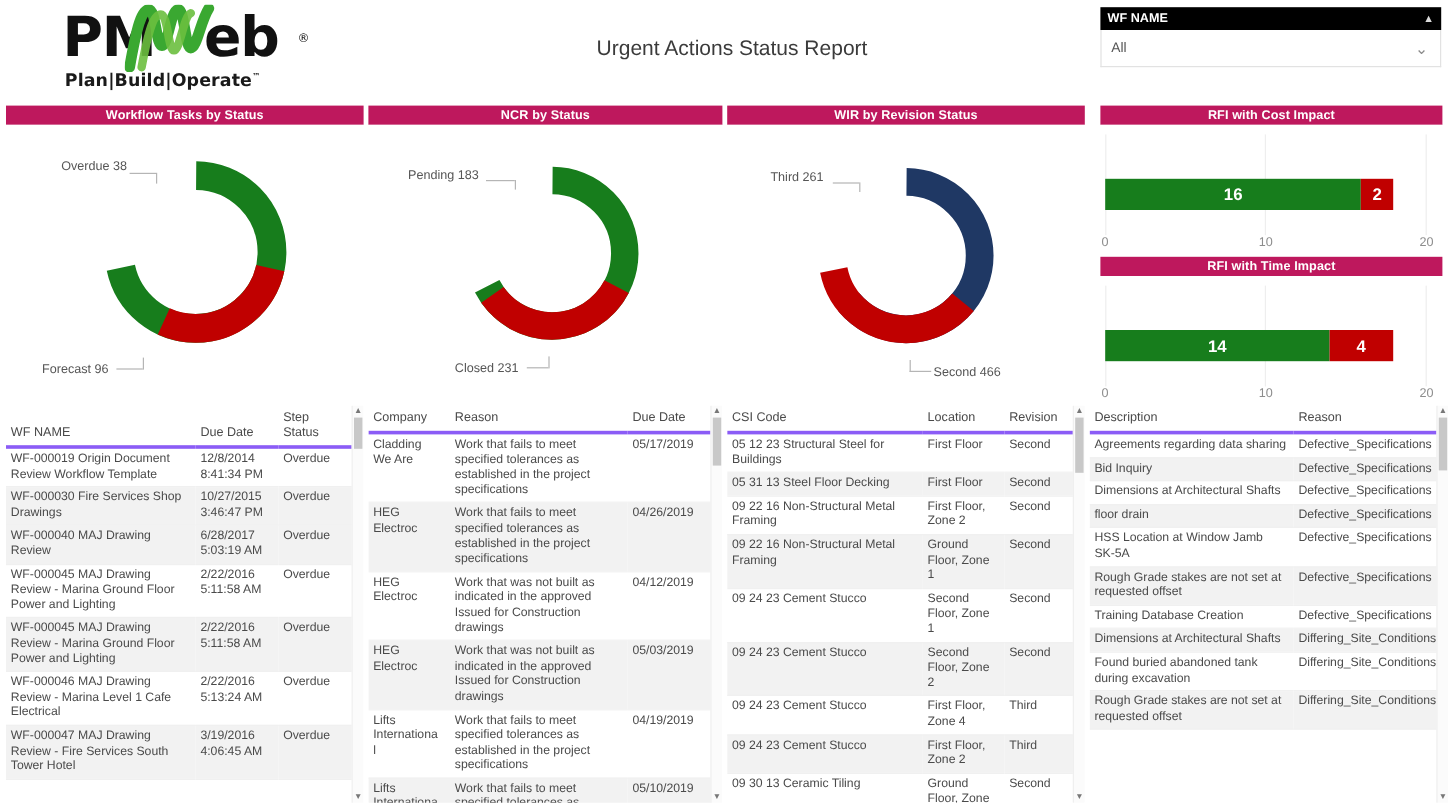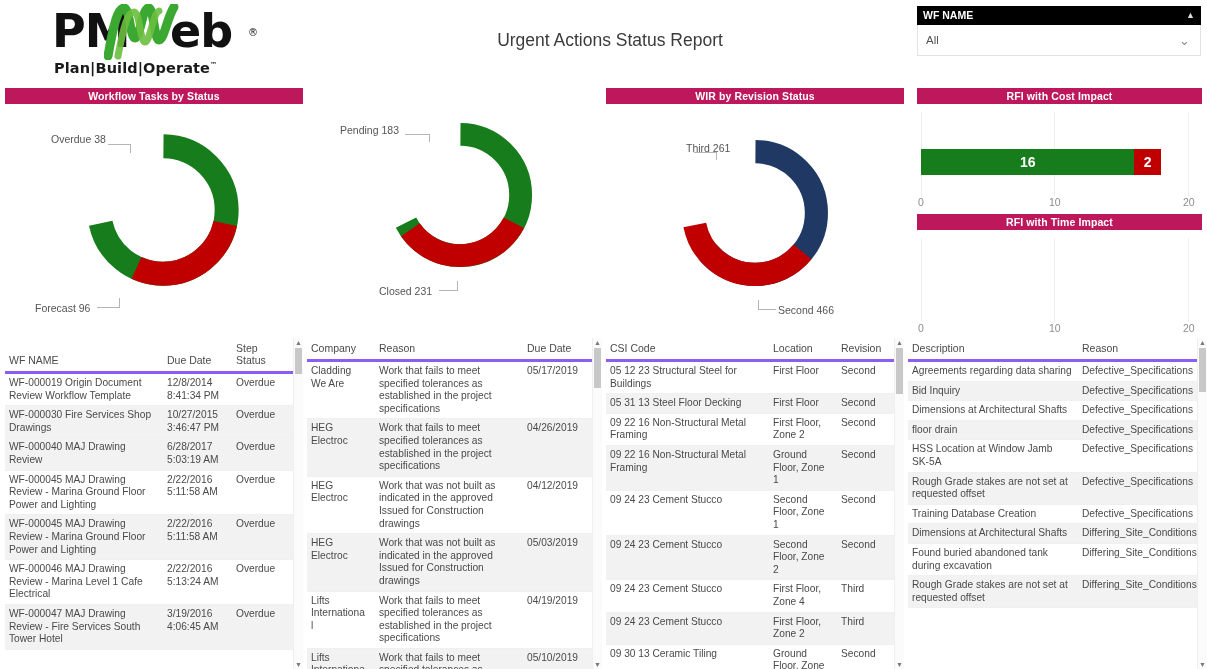--- a/index.html
+++ b/index.html
@@ -155,20 +155,21 @@
     <div class="donut-label" style="left:46px; top:29px;">Overdue 38</div>
     <div class="leader" style="left:103px; top:40px; width:22px;"></div>
     <div class="leader-v" style="left:125px; top:40px; height:9px;"></div>
     <div class="donut-label" style="left:30px; top:198px;">Forecast 96</div>
     <div class="leader" style="left:92px; top:203px; width:22px;"></div>
     <div class="leader-v" style="left:114px; top:194px; height:10px;"></div>
   </div>
 </div>
 
 <div class="panel" style="left:307px; top:88px; width:295px;">
+  <div class="panel-title">NCR by Status</div>
   <div class="donut-area">
     <svg class="donut-svg" style="left:73px; top:27px;" width="160" height="160" viewBox="0 0 42 42">
       <circle cx="21" cy="21" r="15.9155" fill="none" stroke="#177d1c" stroke-width="6" stroke-dasharray="67.4 32.6" stroke-dashoffset="25"></circle>
       <circle cx="21" cy="21" r="15.9155" fill="none" stroke="#c00000" stroke-width="6" stroke-dasharray="32.6 67.4" stroke-dashoffset="92.4"></circle>
     </svg>
     <div class="donut-label" style="left:33px; top:36px;">Pending 183</div>
     <div class="leader" style="left:98px; top:46px; width:24px;"></div>
     <div class="leader-v" style="left:122px; top:46px; height:8px;"></div>
     <div class="donut-label" style="left:72px; top:197px;">Closed 231</div>
     <div class="leader" style="left:132px; top:202px; width:18px;"></div>
@@ -176,21 +177,21 @@
   </div>
 </div>
 
 <div class="panel" style="left:606px; top:88px; width:298px;">
   <div class="panel-title">WIR by Revision Status</div>
   <div class="donut-area">
     <svg class="donut-svg" style="left:68px; top:28px;" width="162" height="162" viewBox="0 0 42 42">
       <circle cx="21" cy="21" r="15.9155" fill="none" stroke="#1f3864" stroke-width="6" stroke-dasharray="64.1 35.9" stroke-dashoffset="25"></circle>
       <circle cx="21" cy="21" r="15.9155" fill="none" stroke="#c00000" stroke-width="6" stroke-dasharray="35.9 64.1" stroke-dashoffset="89.1"></circle>
     </svg>
-    <div class="donut-label" style="left:36px; top:38px;margin-left:44px;">Third 261</div>
+    <div class="donut-label" style="left:36px; top:38px;">Third 261</div>
     <div class="leader" style="left:88px; top:48px; width:22px;"></div>
     <div class="leader-v" style="left:110px; top:48px; height:8px;"></div>
     <div class="donut-label" style="left:172px; top:200px;">Second 466</div>
     <div class="leader" style="left:152px; top:205px; width:18px;"></div>
     <div class="leader-v" style="left:152px; top:196px; height:10px;"></div>
   </div>
 </div>
 
 <div class="panel" style="left:917px; top:88px; width:285px;">
   <div class="panel-title">RFI with Cost Impact</div>
@@ -207,20 +208,24 @@
     <div class="axis-lbl" style="left:266px; top:92px;">20</div>
   </div>
 </div>
 
 <div class="panel" style="left:917px; top:214px; width:285px;">
   <div class="panel-title">RFI with Time Impact</div>
   <div class="bar-area" style="height:114px;">
     <div class="gridline" style="left:4px; height:84px;"></div>
     <div class="gridline" style="left:137px; height:84px;"></div>
     <div class="gridline" style="left:271px; height:84px;"></div>
+    <div class="bar-row" style="left:4px; top:45px; width:240px;">
+      <div class="bar-seg" style="width:77.8%; background:#177d1c;">14</div>
+      <div class="bar-seg" style="width:22.2%; background:#c00000;">4</div>
+    </div>
     <div class="axis-lbl" style="left:1px; top:92px;">0</div>
     <div class="axis-lbl" style="left:132px; top:92px;">10</div>
     <div class="axis-lbl" style="left:266px; top:92px;">20</div>
   </div>
 </div>
 
 <div class="tbl-wrap" style="left:5px; top:338px; width:298px; height:331px;">
   <table class="grid" style="width:289px;">
     <colgroup>
         <col style="width:158px">

